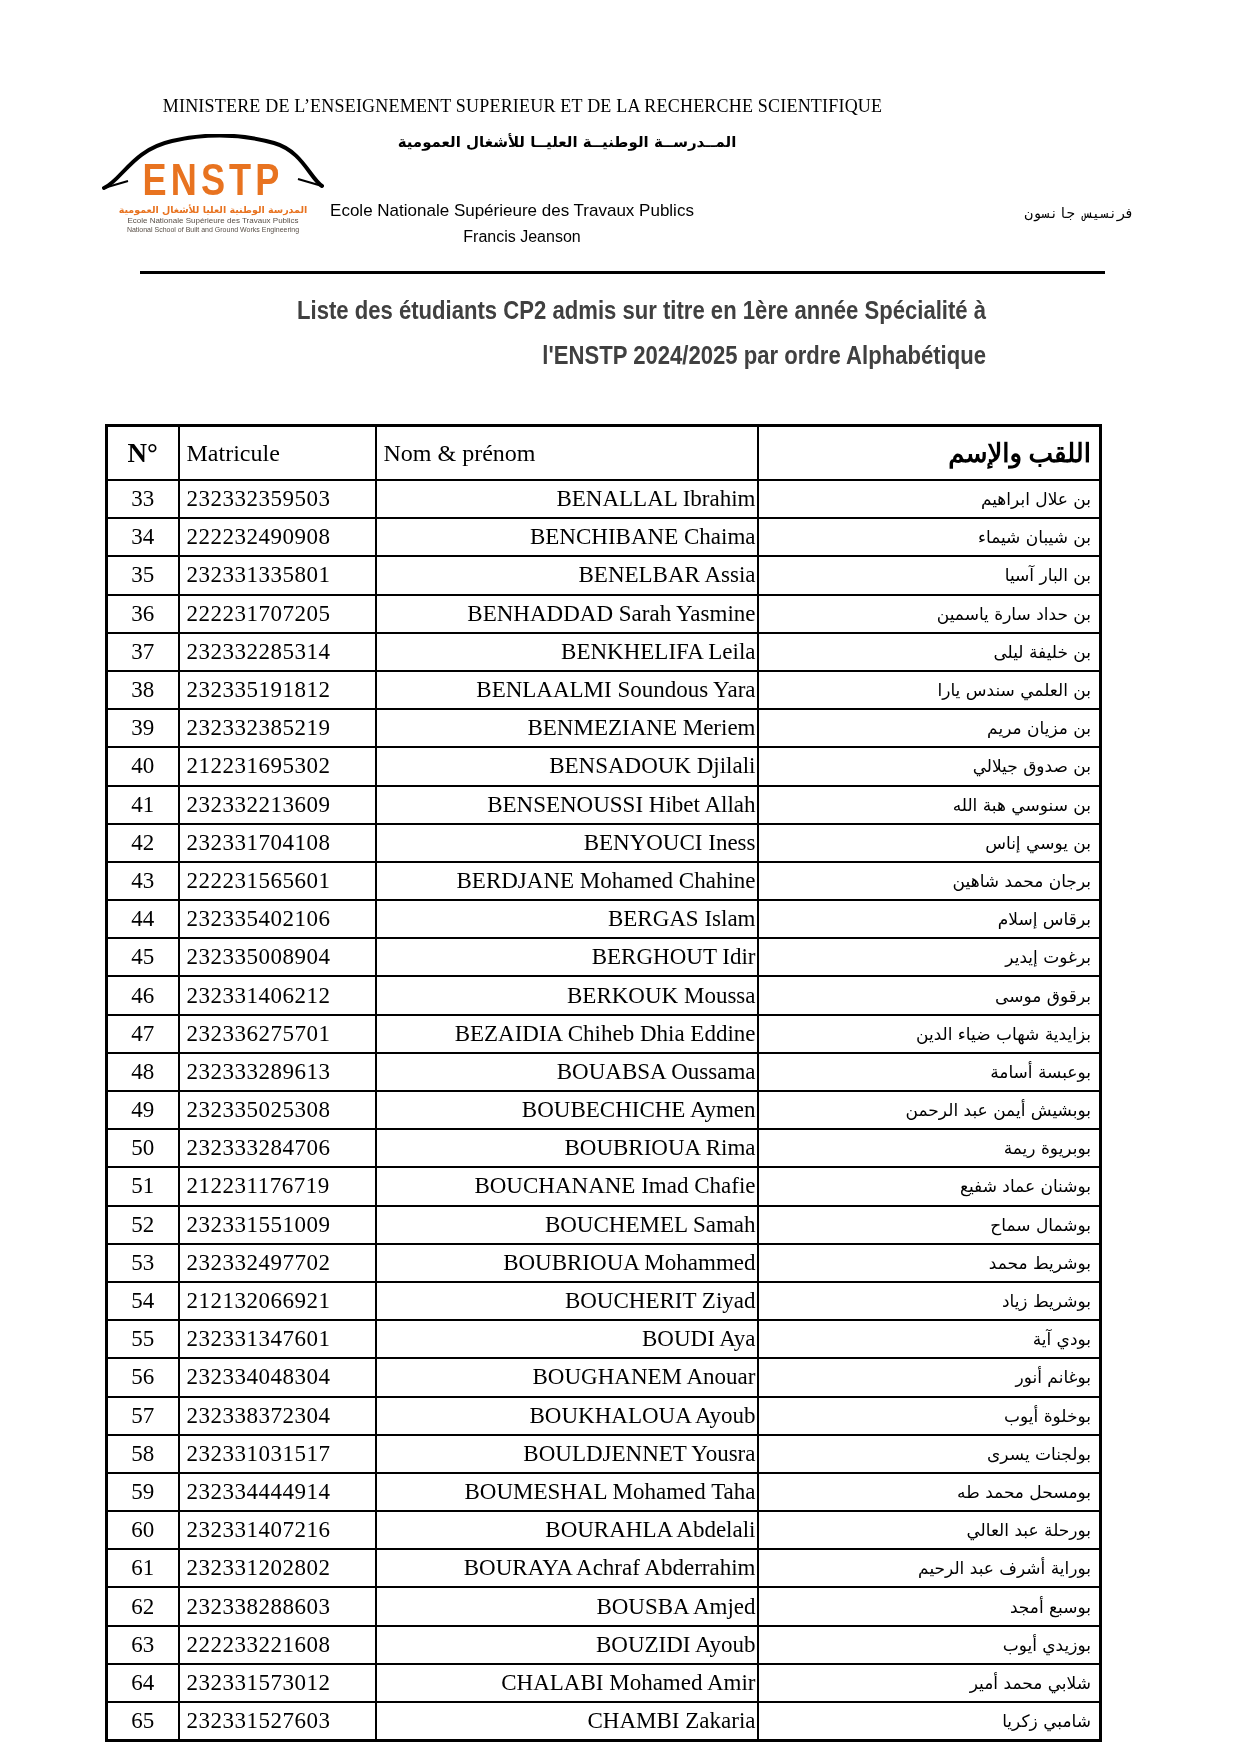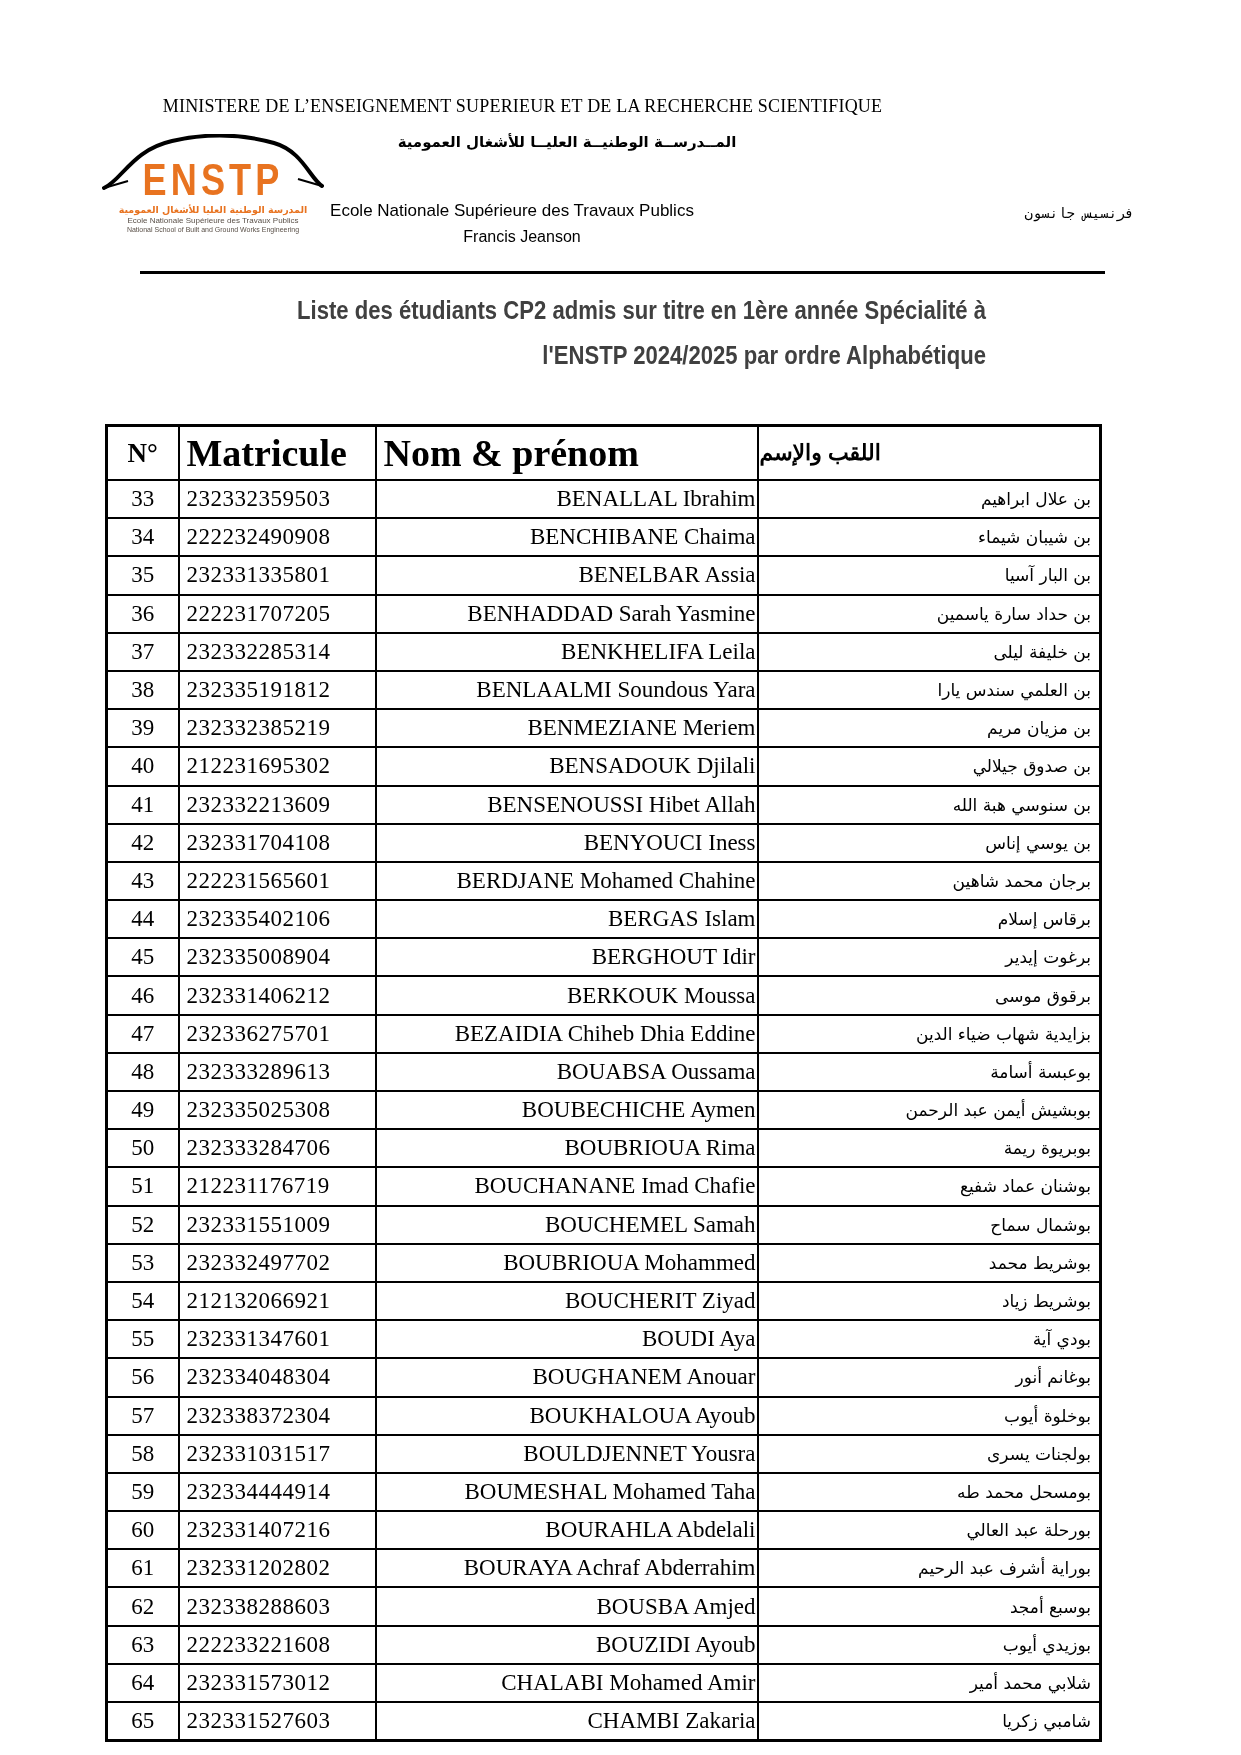--- a/index.html
+++ b/index.html
@@ -77,22 +77,22 @@
     border-collapse:collapse;table-layout:fixed;
     border:3px solid #000;
   }
   table.students th, table.students td{
     border:2px solid #000;vertical-align:middle;overflow:hidden;
   }
   table.students thead th{height:50px;}
   table.students tbody td{height:34.2px;}
 
   th.c-num{font-family:"Liberation Serif", serif;font-weight:bold;font-size:27px;text-align:center;}
-  th.c-mat, th.c-name{font-family:"Liberation Serif", serif;font-weight:bold;font-size:38px;text-align:left;padding-left:7px;}
-  th.c-ar{font-family:Liberation Sans, sans-serif;font-weight:bold;font-size:22px;text-align:left;padding-right:8px;direction:rtl;}
+  th.c-mat, th.c-name{font-family:"Liberation Serif", serif;font-weight:normal;font-size:24px;text-align:left;padding-left:7px;}
+  th.c-ar{font-family:Liberation Serif, serif;font-weight:bold;font-size:26px;text-align:right;padding-right:8px;direction:rtl;}
 
   td.c-num{font-family:"Liberation Serif", serif;font-size:23px;text-align:center;}
   td.c-mat{font-family:"Liberation Serif", serif;font-size:23px;text-align:left;padding-left:7px;letter-spacing:.5px;}
   td.c-name{font-family:"Liberation Serif", serif;font-size:23px;text-align:right;padding-left:7px;}
   td.c-ar{font-family:"DejaVu Sans", sans-serif;font-size:17px;text-align:right;padding-right:8px;direction:rtl;}
 </style>
 </head>
 <body>
 
 <div class="page">

